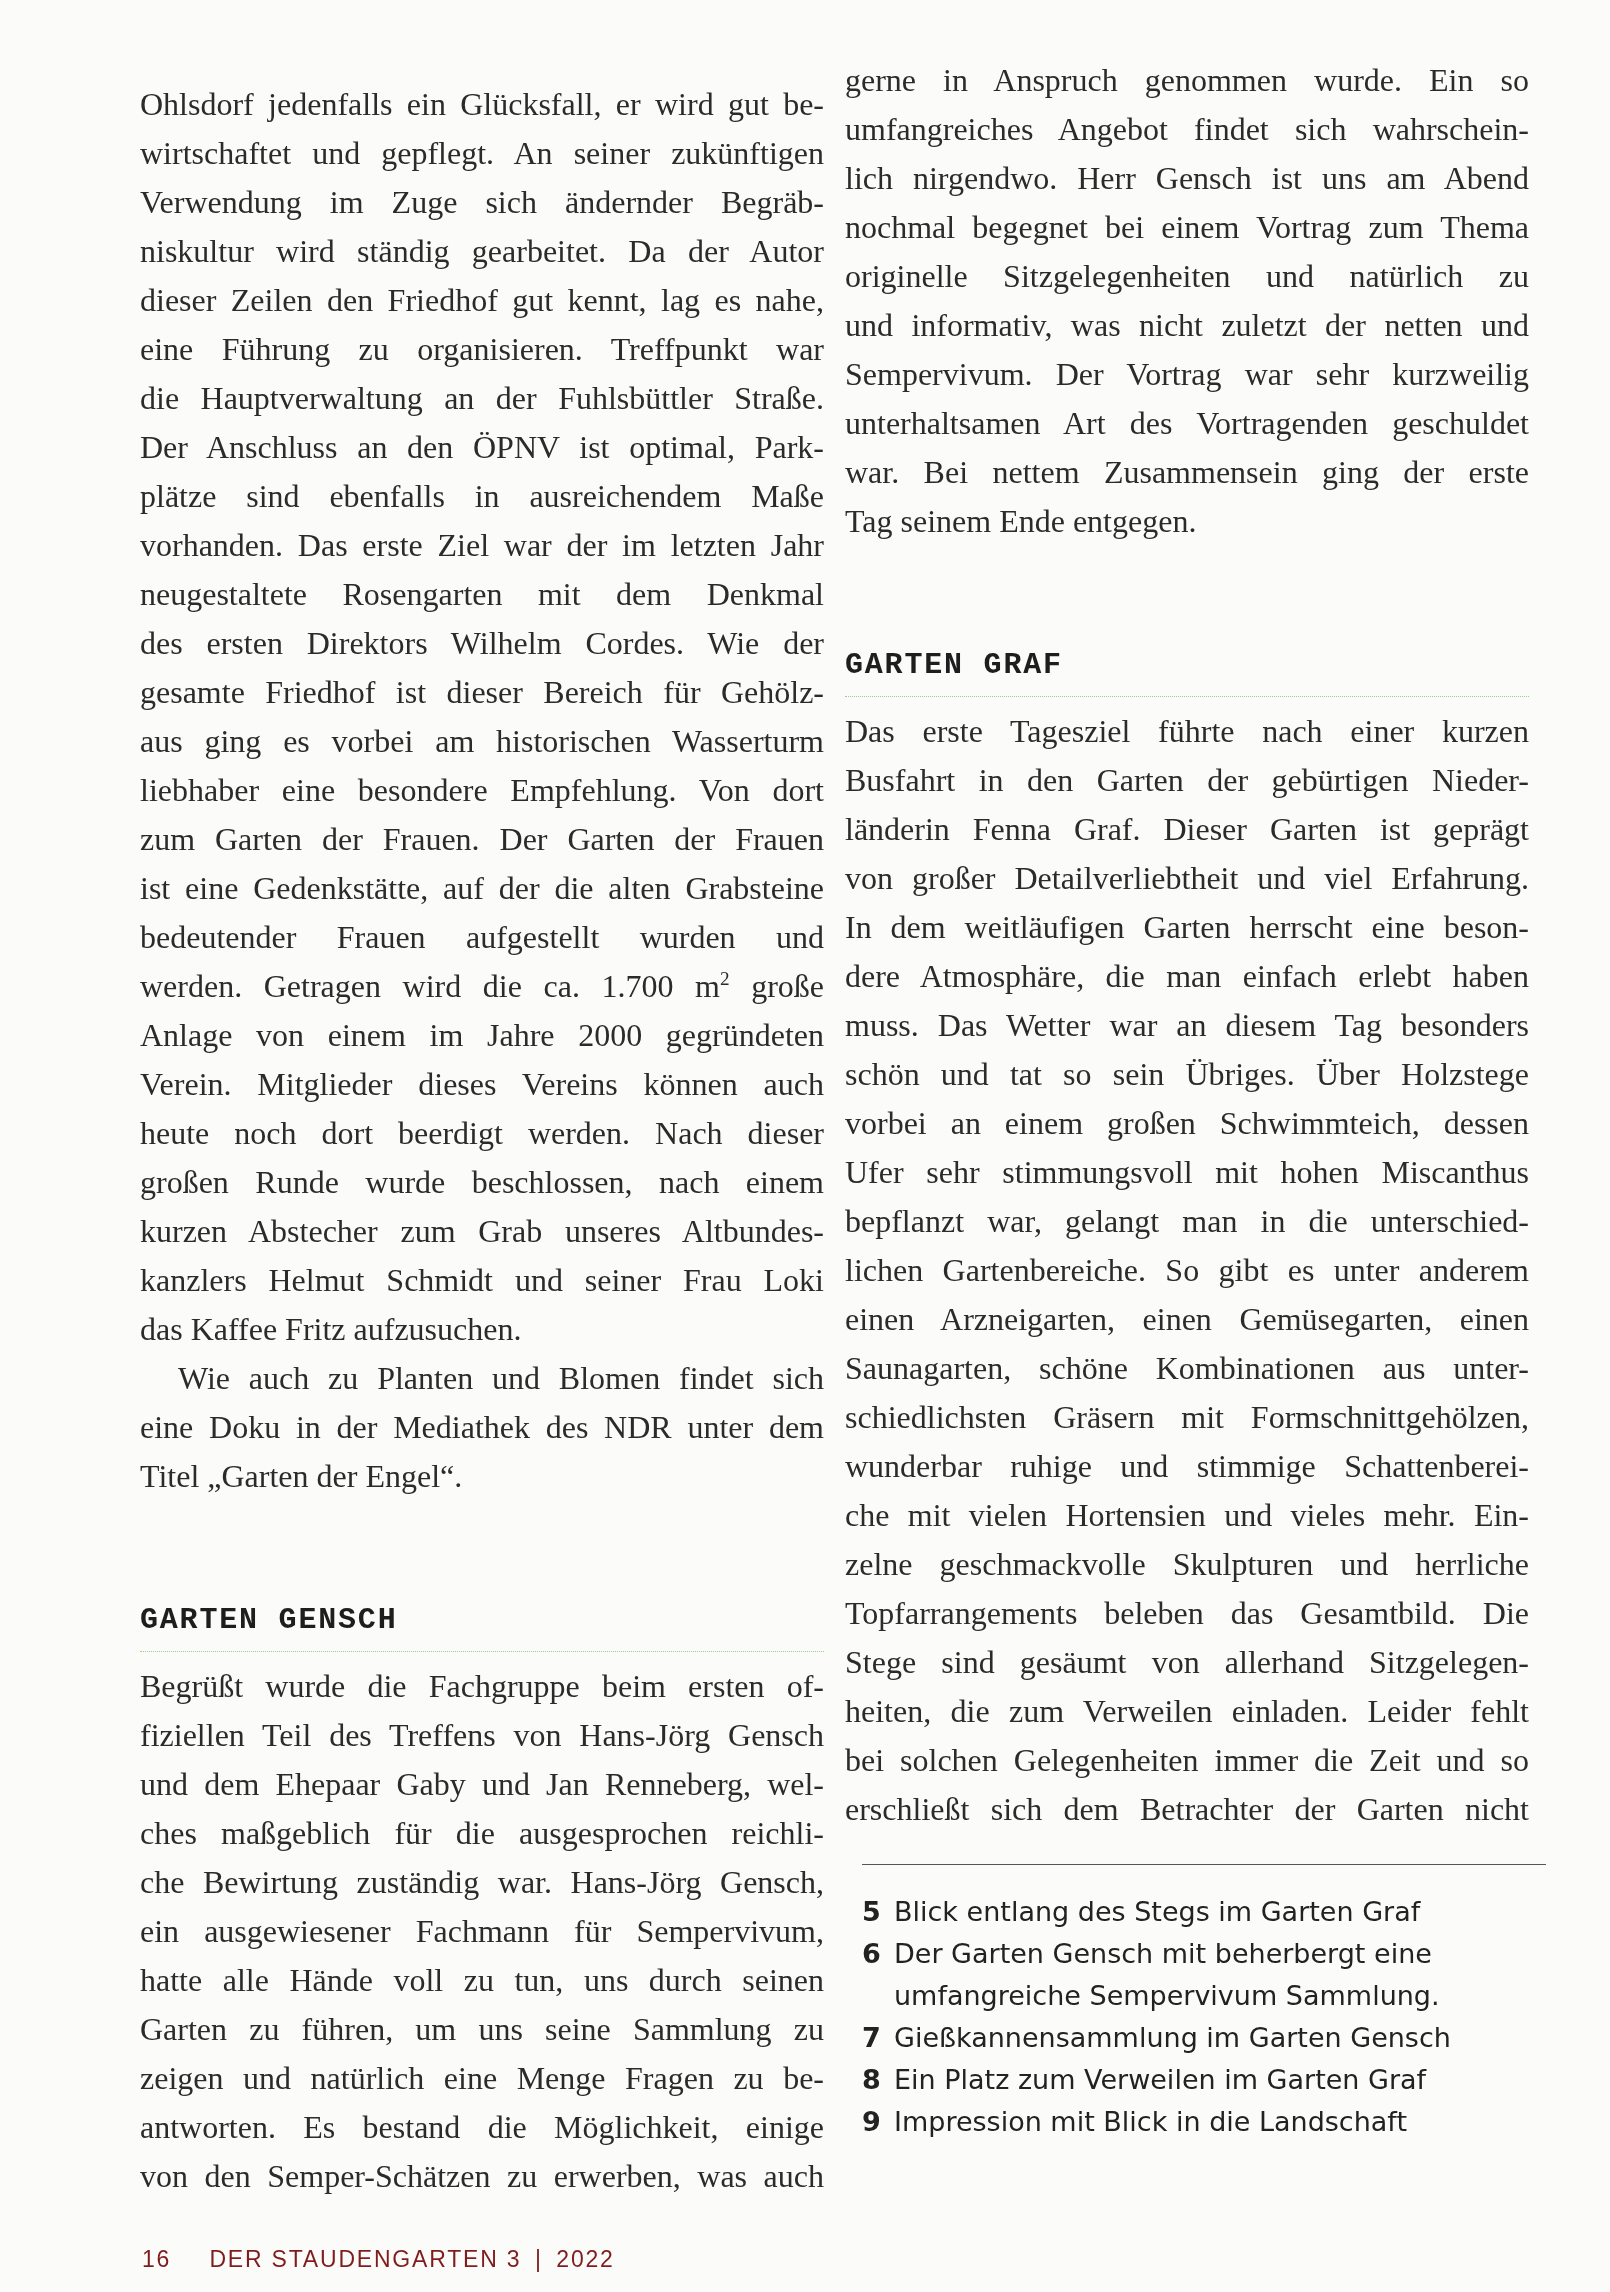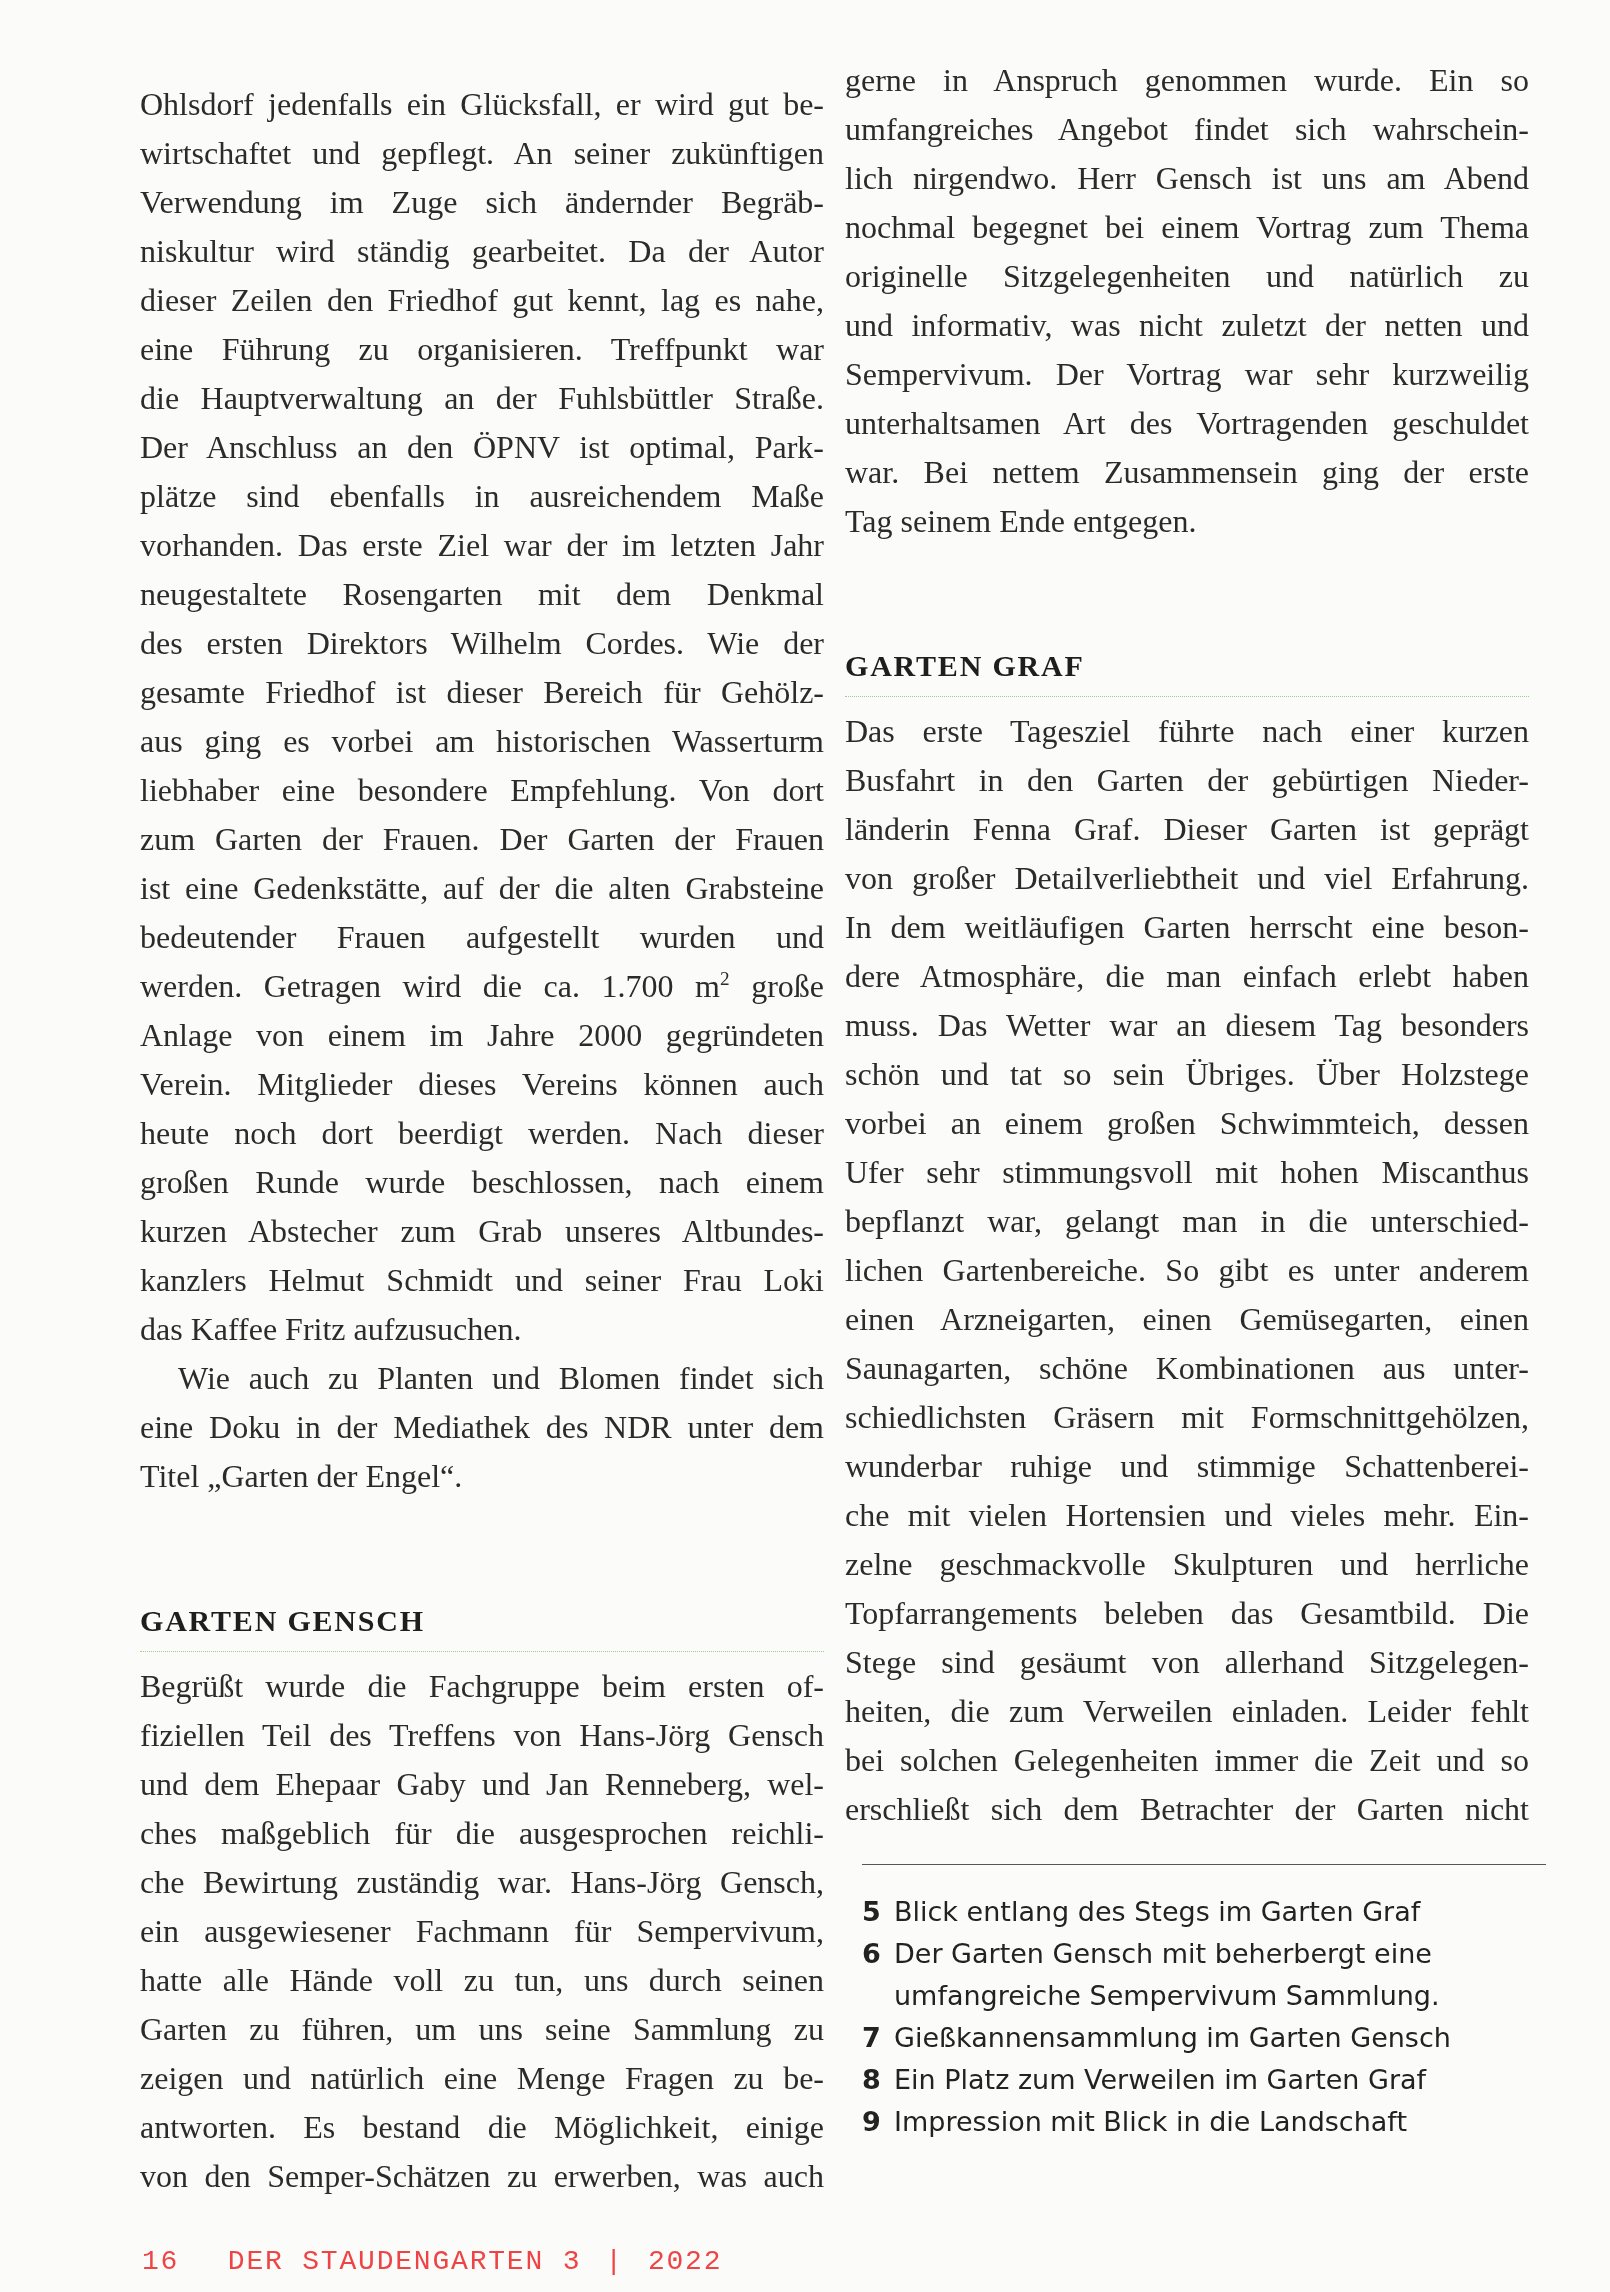--- a/index.html
+++ b/index.html
@@ -25,21 +25,21 @@
     display: block;
     white-space: nowrap;
     text-align: justify;
     text-align-last: justify;
     height: 49px;
   }
   .line.last { text-align-last: left; }
   .line.indent { padding-left: 38px; }
   .gap-big { height: 100px; }
   .heading {
-    font-family: Liberation Serif, serif;
+    font-family: Liberation Mono, monospace;
     font-weight: bold;
     font-size: 30px;
     letter-spacing: 1.8px;
     color: #1e1e1e;
     line-height: 39px;
     padding-bottom: 10.7px;
     border-bottom: 1.8px dotted #9ccf8a;
     margin-bottom: 10.7px;
   }
   .caption-rule {
@@ -60,24 +60,24 @@
   .caption { display: flex; }
   .caption .num {
     font-weight: bold;
     width: 32px;
     flex: none;
   }
   .caption .txt { flex: 1; }
   .footer {
     position: absolute;
     left: 142px; top: 2246px;
-    font-family: Liberation Mono, monospace;
-    font-size: 28px;
+    font-family: Liberation Sans, sans-serif;
+    font-size: 23px;
     letter-spacing: 1.8px;
-    color: #ef4444;
+    color: #7f1d1d;
   }
   .footer .page-num { margin-right: 30px; }
   .footer .sep { margin: 0 5.4px; }
   sup { font-size: 60%; line-height: 0; }
 </style>
 </head>
 <body>
 
 <div class="col col-left">
   <div id="intro-para">

